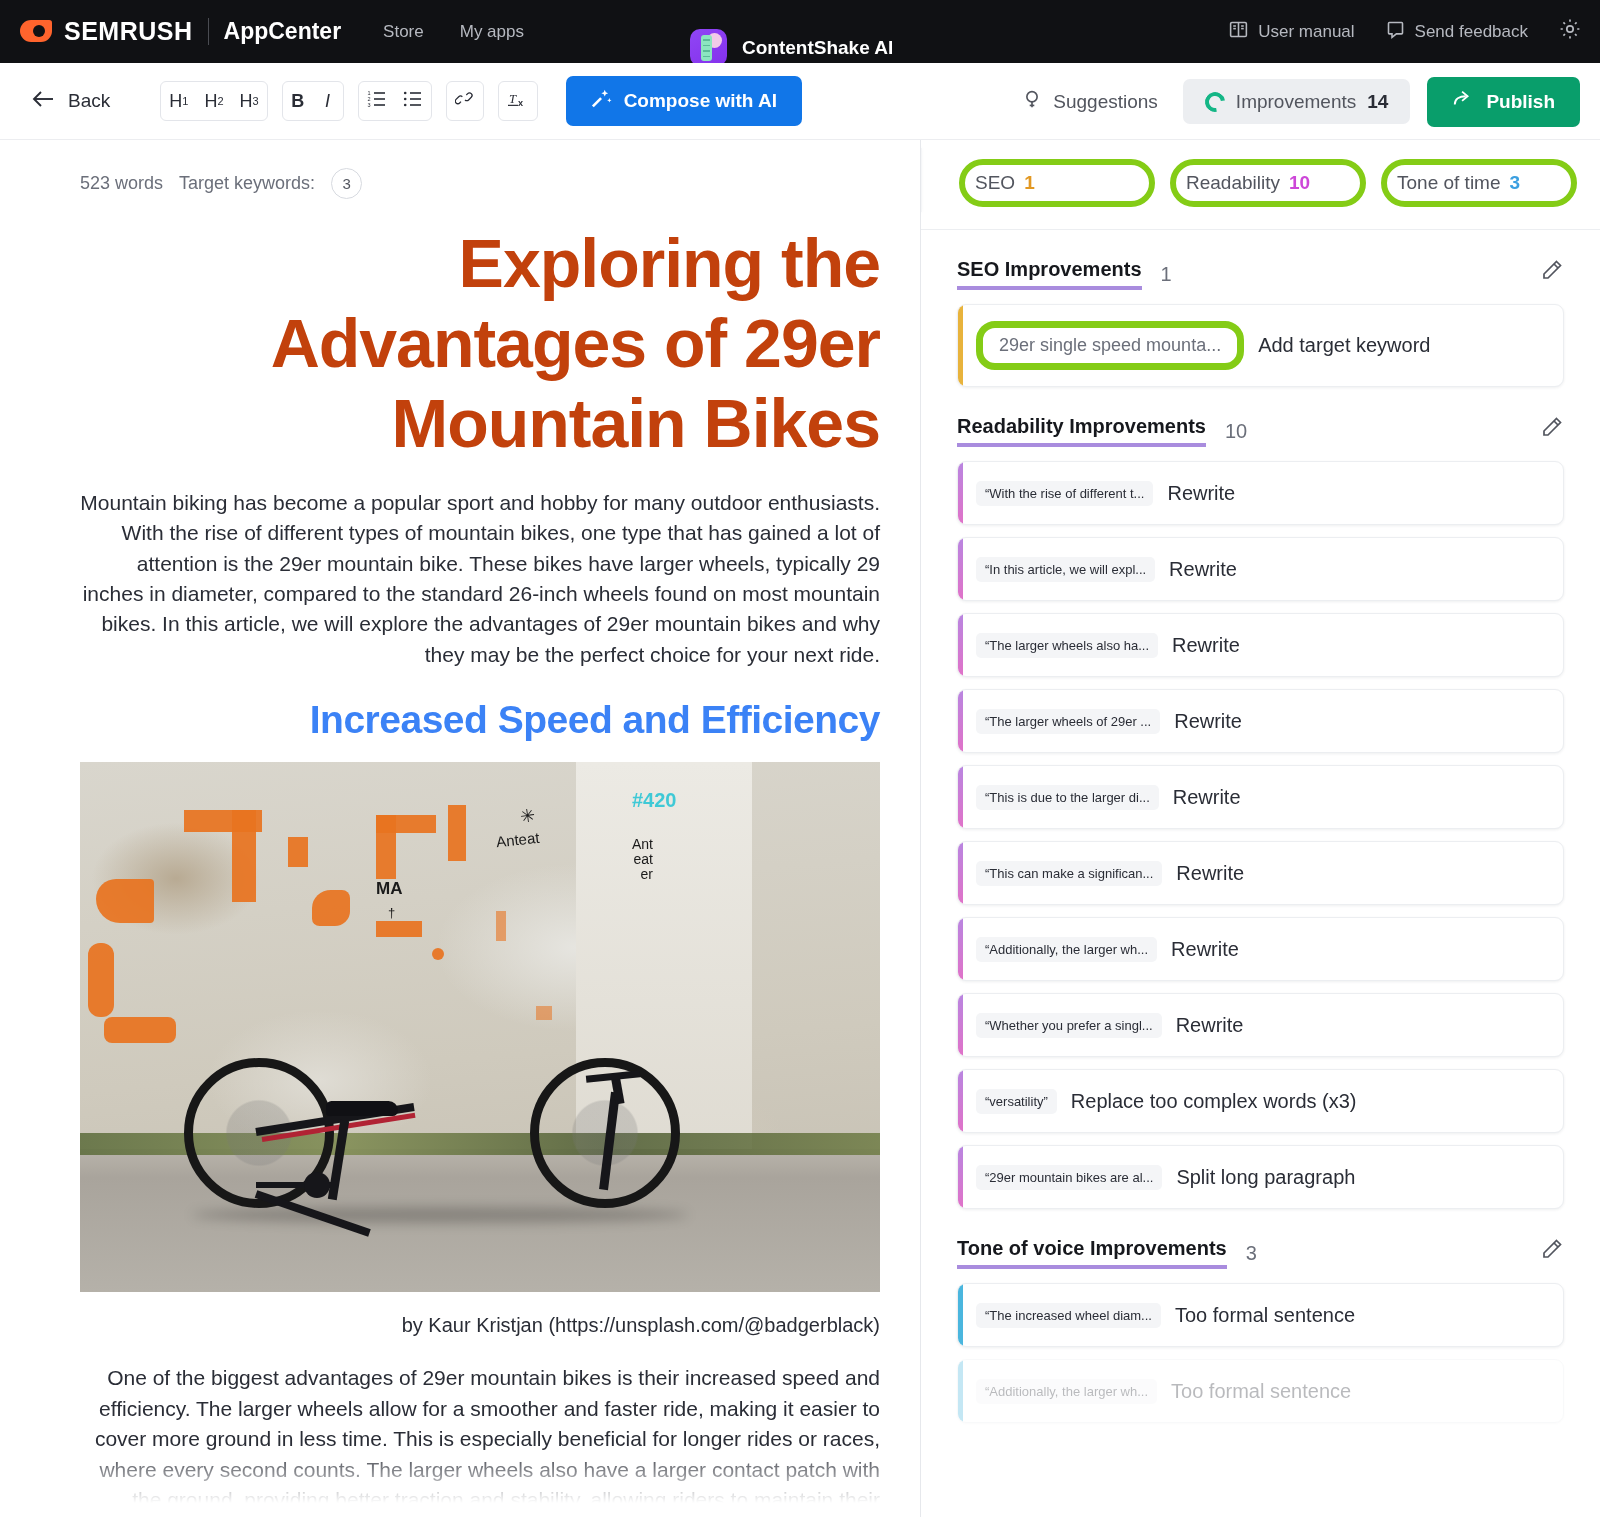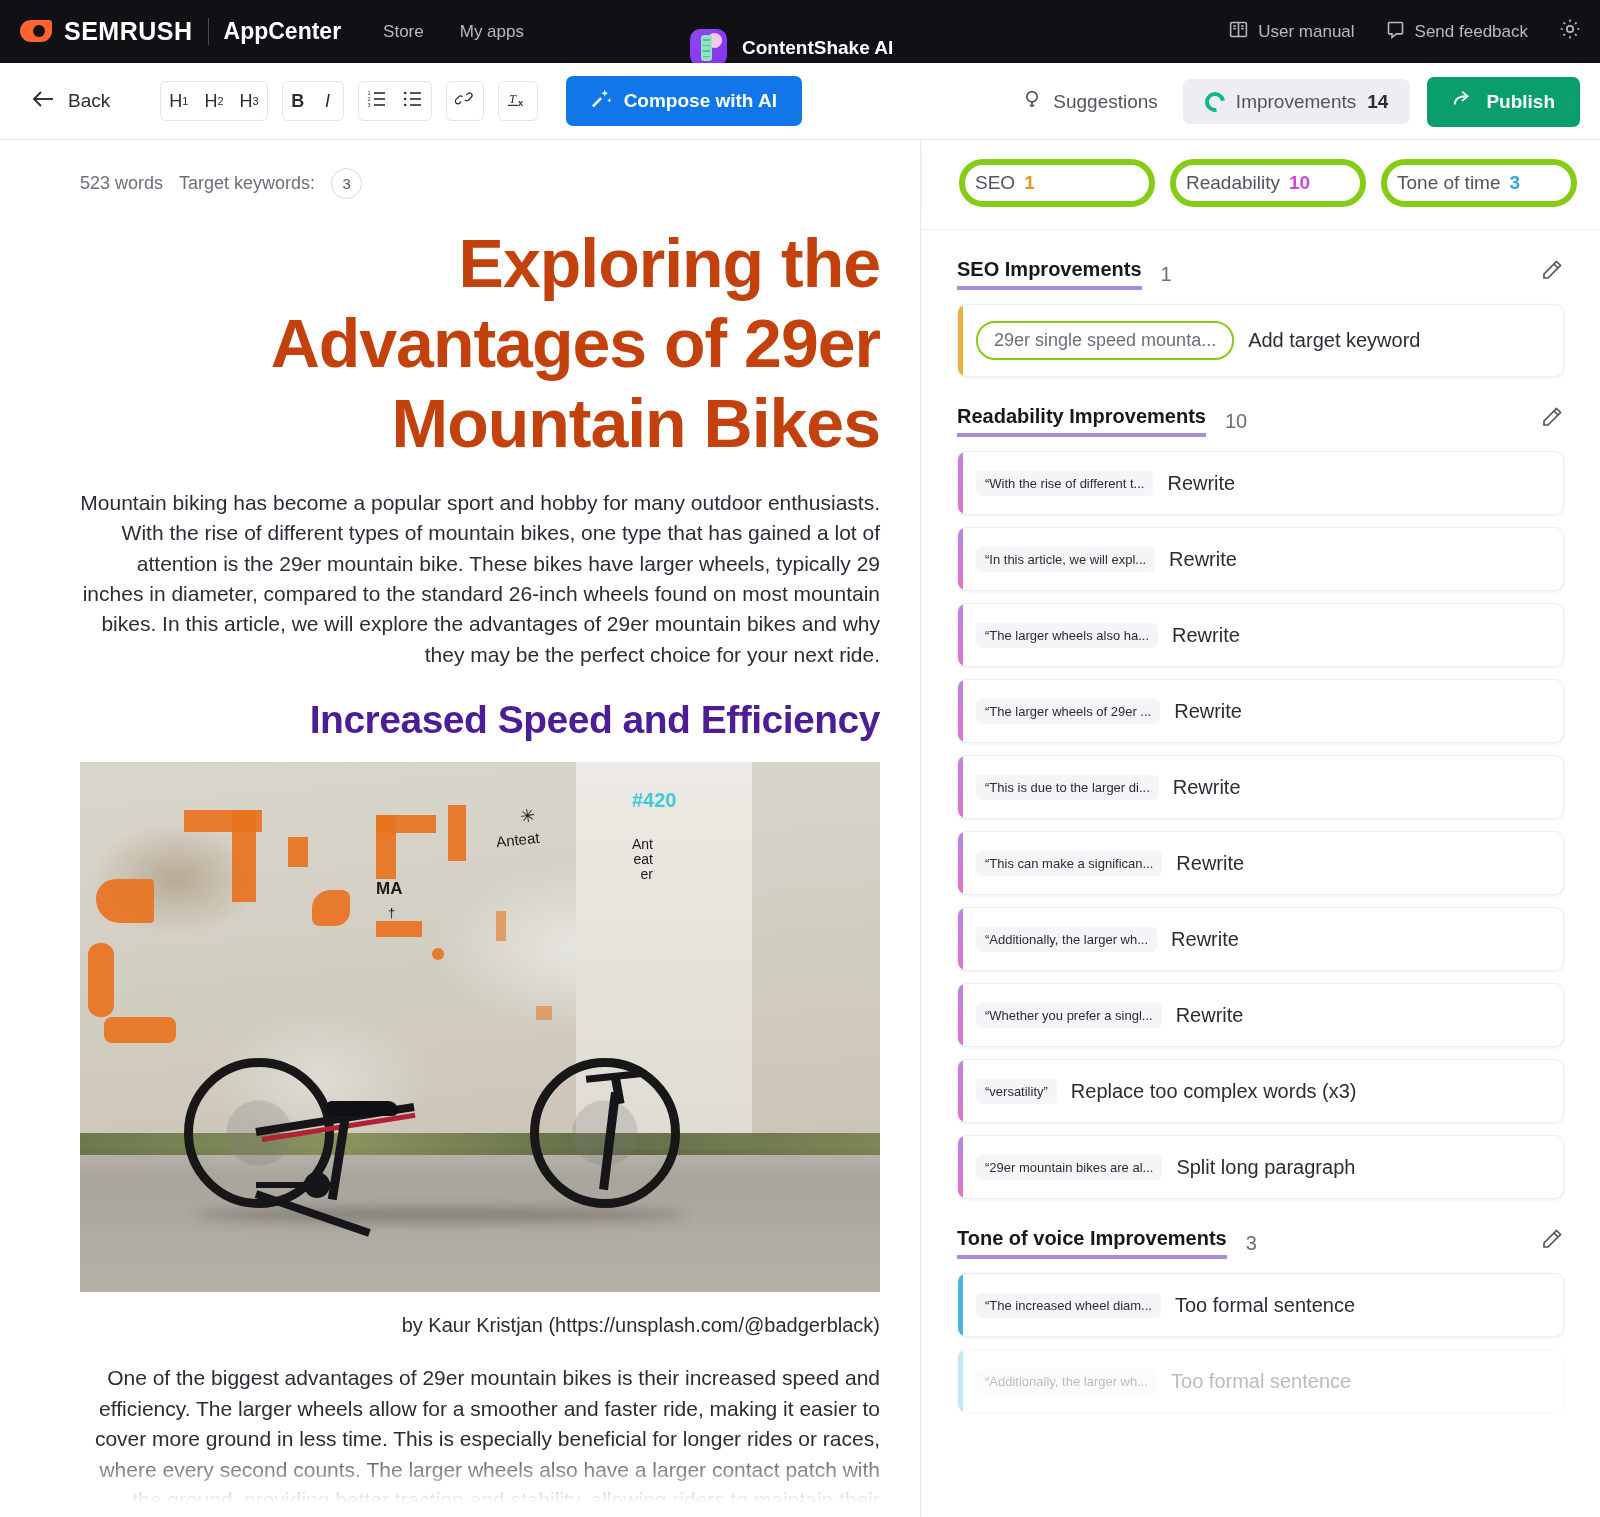--- a/index.html
+++ b/index.html
@@ -152,21 +152,21 @@
     justify-content: center; font-size: 15px; color: #52555e;
   }
   .doc h1 {
     font-size: 68px; line-height: 1.18; font-weight: bold;
     letter-spacing: -1px; color: #c2410c; margin-bottom: 24px;
   }
   .doc p {
     font-size: 21px; line-height: 1.45; color: #2a2d36; margin-bottom: 22px;
   }
   .doc h2 {
-    font-size: 39px; font-weight: bold; color: #4c1d95;
+    font-size: 39px; font-weight: bold; color: #3b82f6;
     margin: 28px 0 20px; letter-spacing: -0.5px;
   }
   .doc h2.fading {
     background: linear-gradient(to bottom, #0d0d0f 30%, #d6d8dc 100%);
     -webkit-background-clip: text; background-clip: text;
     color: transparent;
   }
   .caption { font-size: 20px; color: #2a2d36; margin: 22px 0 26px; }
 
   
@@ -282,21 +282,21 @@
   .imp-card.seo::before { background: #e8b33c; }
   .imp-card.read::before { background: linear-gradient(180deg,#b985e0,#e072c8); }
   .imp-card.tone::before { background: #4ab6de; }
 
   .snippet {
     background: #f4f5f7; border-radius: 5px; padding: 5px 9px;
     font-size: 13px; color: #2a2d36;
     white-space: nowrap; max-width: 300px; overflow: hidden;
   }
   .kwpill {
-    border: 2px solid #84cc16; border-radius: 19px;
+    border: 7px solid #84cc16; border-radius: 19px;
     padding: 7px 16px; font-size: 18px; color: #6b6f7a;
     white-space: nowrap;
   }
   .action { font-size: 20px; color: #2a2d36; white-space: nowrap; }
 
   .imp-card.ghost { opacity: .32; }
 
   .panel-fade {
     position: absolute; left: 0; right: 0; bottom: 0; height: 60px;
     background: linear-gradient(180deg, rgba(255,255,255,0), #ffffff 85%);

